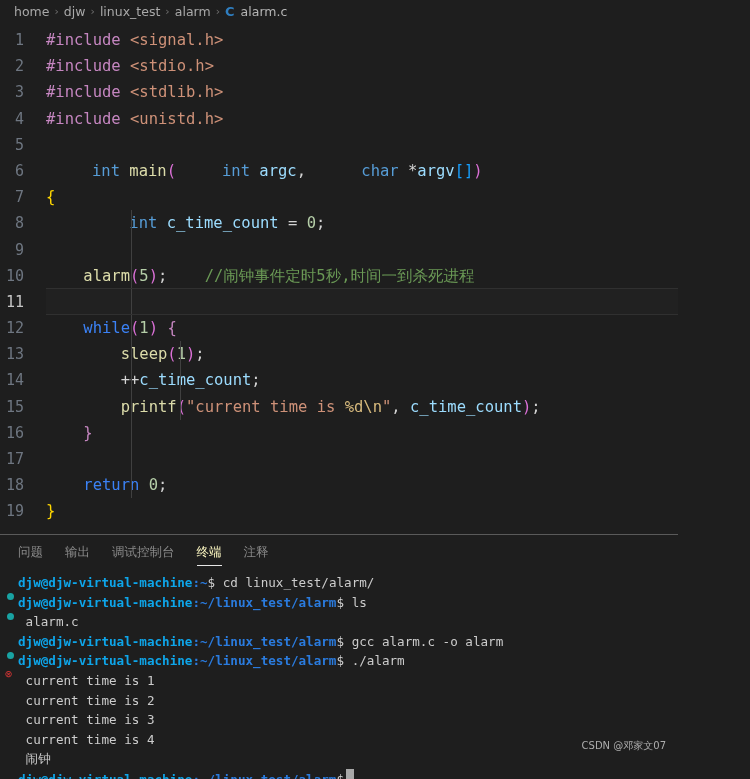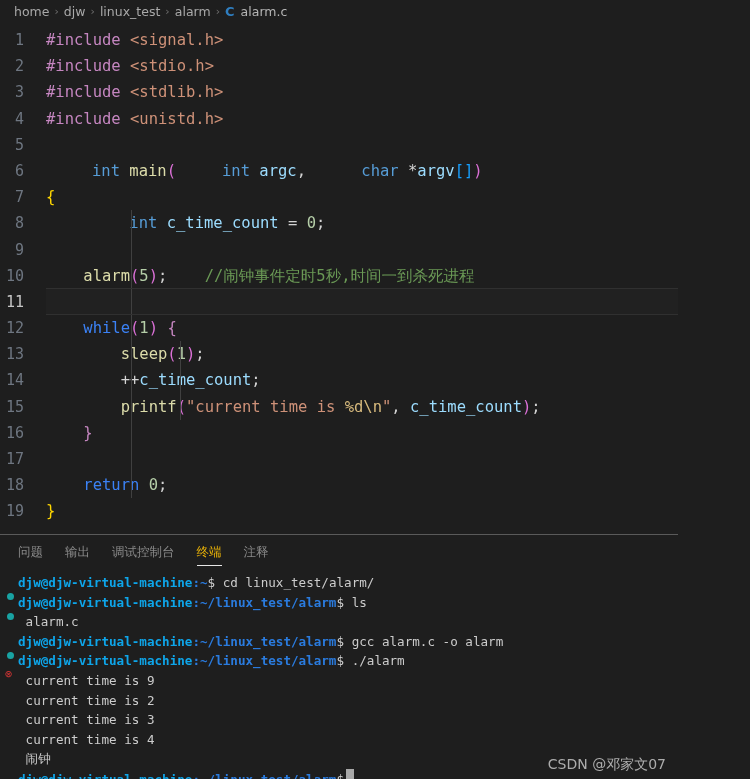--- a/index.html
+++ b/index.html
@@ -150,21 +150,21 @@
     font-size: 12.5px;
     background: #1e1e1e;
   }
   .ptab {
     color: #8a8a8a;
     height: 34px;
     line-height: 34px;
     position: relative;
     white-space: nowrap;
   }
-  .ptab.active { color: #eab308; }
+  .ptab.active { color: #fef9c3; }
   .ptab.active::after {
     content: "";
     position: absolute;
     left: 0; right: 0;
     bottom: 3px;
     height: 1px;
     background: #e7e7e7;
   }
 
   
@@ -229,23 +229,23 @@
     height: 15px;
     background: #a8a8a8;
     vertical-align: -3px;
     margin-left: 2px;
   }
 
   
   .watermark {
     position: absolute;
     right: 12px;
-    bottom: 5px;
+    bottom: 26px;
     color: #b9b9b9;
-    font-size: 14px;
+    font-size: 10px;
     font-family: "DejaVu Sans", sans-serif;
     opacity: 0.92;
     pointer-events: none;
   }
 </style>
 </head>
 <body>
 
 <div id="app">
 
@@ -389,21 +389,21 @@
 
       <div class="term-line">
         <span class="marker dot-ok"></span><span class="p-user">djw@djw-virtual-machine</span><span class="p-path">:~/linux_test/alarm</span><span class="p-dollar">$</span><span class="p-cmd"> gcc alarm.c -o alarm</span>
       </div>
 
       <div class="term-line">
         <span class="marker dot-err"></span><span class="p-user">djw@djw-virtual-machine</span><span class="p-path">:~/linux_test/alarm</span><span class="p-dollar">$</span><span class="p-cmd"> ./alarm</span>
       </div>
 
       <div class="term-line">
-        <span class="marker"></span><span class="t-out"> current time is 9</span>
+        <span class="marker"></span><span class="t-out"> current time is 1</span>
       </div>
       <div class="term-line">
         <span class="marker"></span><span class="t-out"> current time is 2</span>
       </div>
       <div class="term-line">
         <span class="marker"></span><span class="t-out"> current time is 3</span>
       </div>
       <div class="term-line">
         <span class="marker"></span><span class="t-out"> current time is 4</span>
       </div>

